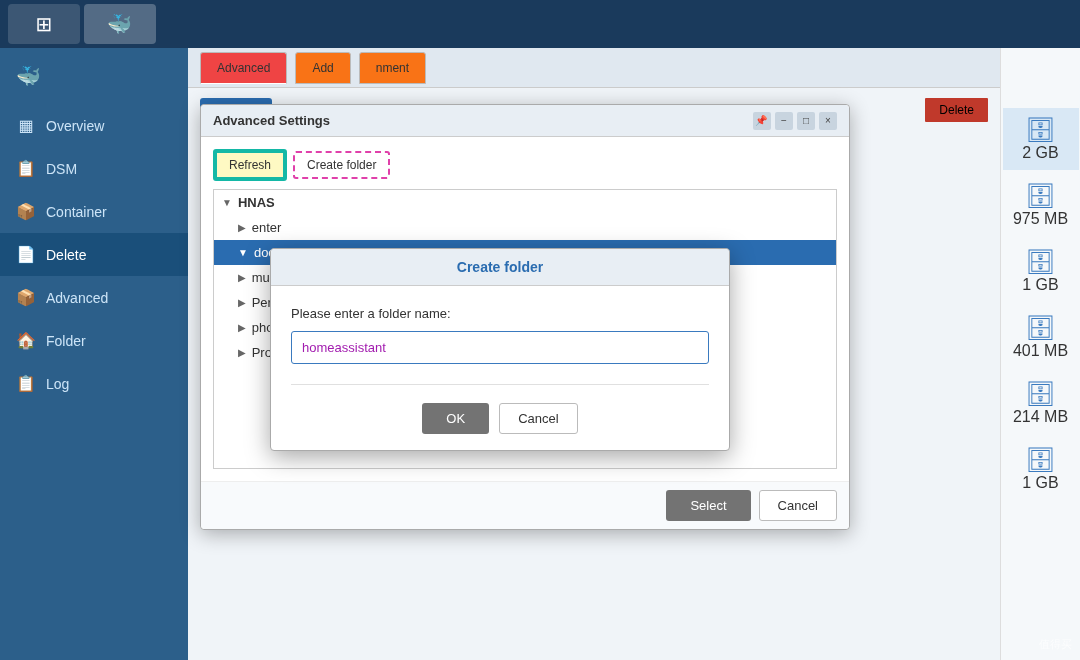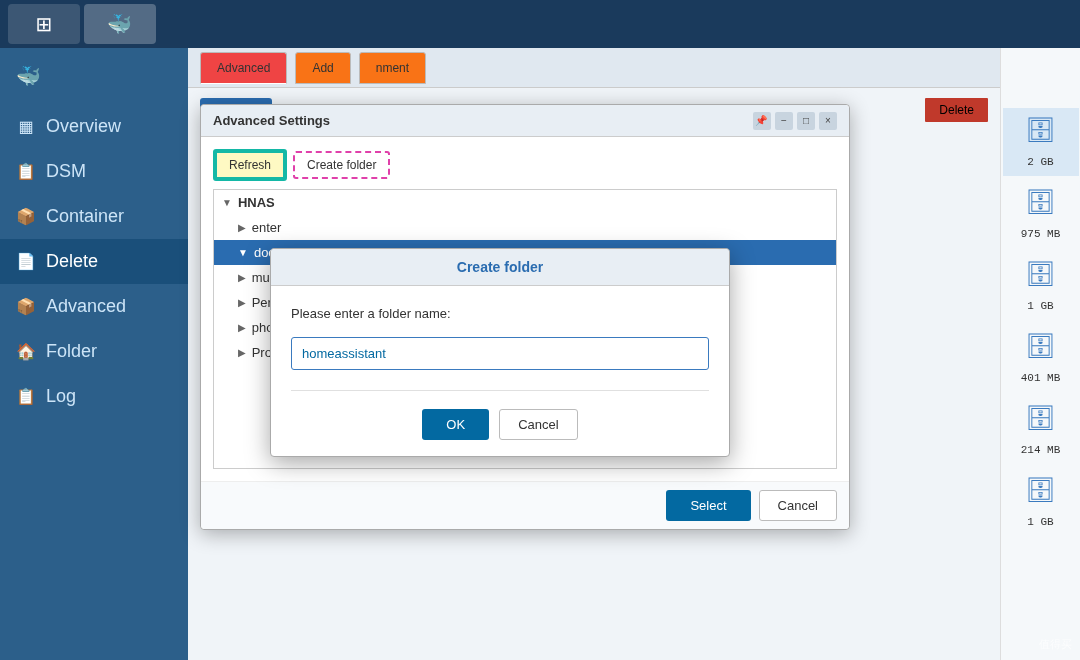--- a/index.html
+++ b/index.html
@@ -55,21 +55,21 @@
     .sidebar-nav-item {
       display: flex;
       align-items: center;
       padding: 12px 16px;
       color: #cce4f7;
       cursor: pointer;
       gap: 10px;
     }
     .sidebar-nav-item.active { background: #1a4f7a; color: white; }
     .sidebar-nav-icon { font-size: 16px; width: 20px; text-align: center; }
-    .sidebar-nav-label { font-size: 18px; }
+    .sidebar-nav-label { font-size: 14px; }
 
     
     .storage-panel {
       position: absolute;
       right: 0;
       top: 0;
       width: 80px;
       height: 612px;
       background: #f5f8fa;
       border-left: 1px solid #ddd;
@@ -81,21 +81,21 @@
     }
     .storage-item {
       display: flex;
       flex-direction: column;
       align-items: center;
       padding: 8px 4px;
       width: 76px;
     }
     .storage-item.highlighted { background: #d9e8f5; }
     .storage-icon { font-size: 24px; color: #3a7abf; }
-    .storage-label { font-size: 11px; color: #333; margin-top: 12px; font-family: Liberation Mono, monospace; }
+    .storage-label { font-size: 16px; color: #333; margin-top: 0; }
 
     
     .advanced-settings-window {
       position: absolute;
       left: 188px;
       top: 0;
       right: 80px;
       bottom: 0;
       background: #f0f4f8;
     }
@@ -211,21 +211,21 @@
       display: flex;
       justify-content: flex-end;
       padding: 8px 12px;
       gap: 8px;
       border-top: 1px solid #eee;
       background: #f8fafc;
       border-radius: 0 0 4px 4px;
     }
     .btn-primary {
       padding: 7px 24px;
-      background: #0369a1;
+      background: #737373;
       color: white;
       border: none;
       border-radius: 3px;
       cursor: pointer;
       font-size: 13px;
     }
     .btn-secondary {
       padding: 7px 18px;
       background: white;
       color: #333;
@@ -258,30 +258,30 @@
       font-weight: bold;
       color: #2a6cb0;
       text-align: center;
     }
     .dialog-body {
       padding: 20px 20px 12px;
     }
     .dialog-label {
       font-size: 13px;
       color: #333;
-      margin-bottom: 16px;
+      margin-bottom: 10px;
     }
     .dialog-input {
       width: 100%;
       padding: 8px 10px;
       border: 1px solid #3a7abf;
       border-radius: 3px;
       font-size: 13px;
       outline: none;
-      color: #0369a1;
+      color: #a21caf;
     }
     .dialog-footer {
       display: flex;
       justify-content: center;
       padding: 10px 16px 16px;
       gap: 10px;
     }
     .dialog-divider {
       height: 1px;
       background: #e0e0e0;

